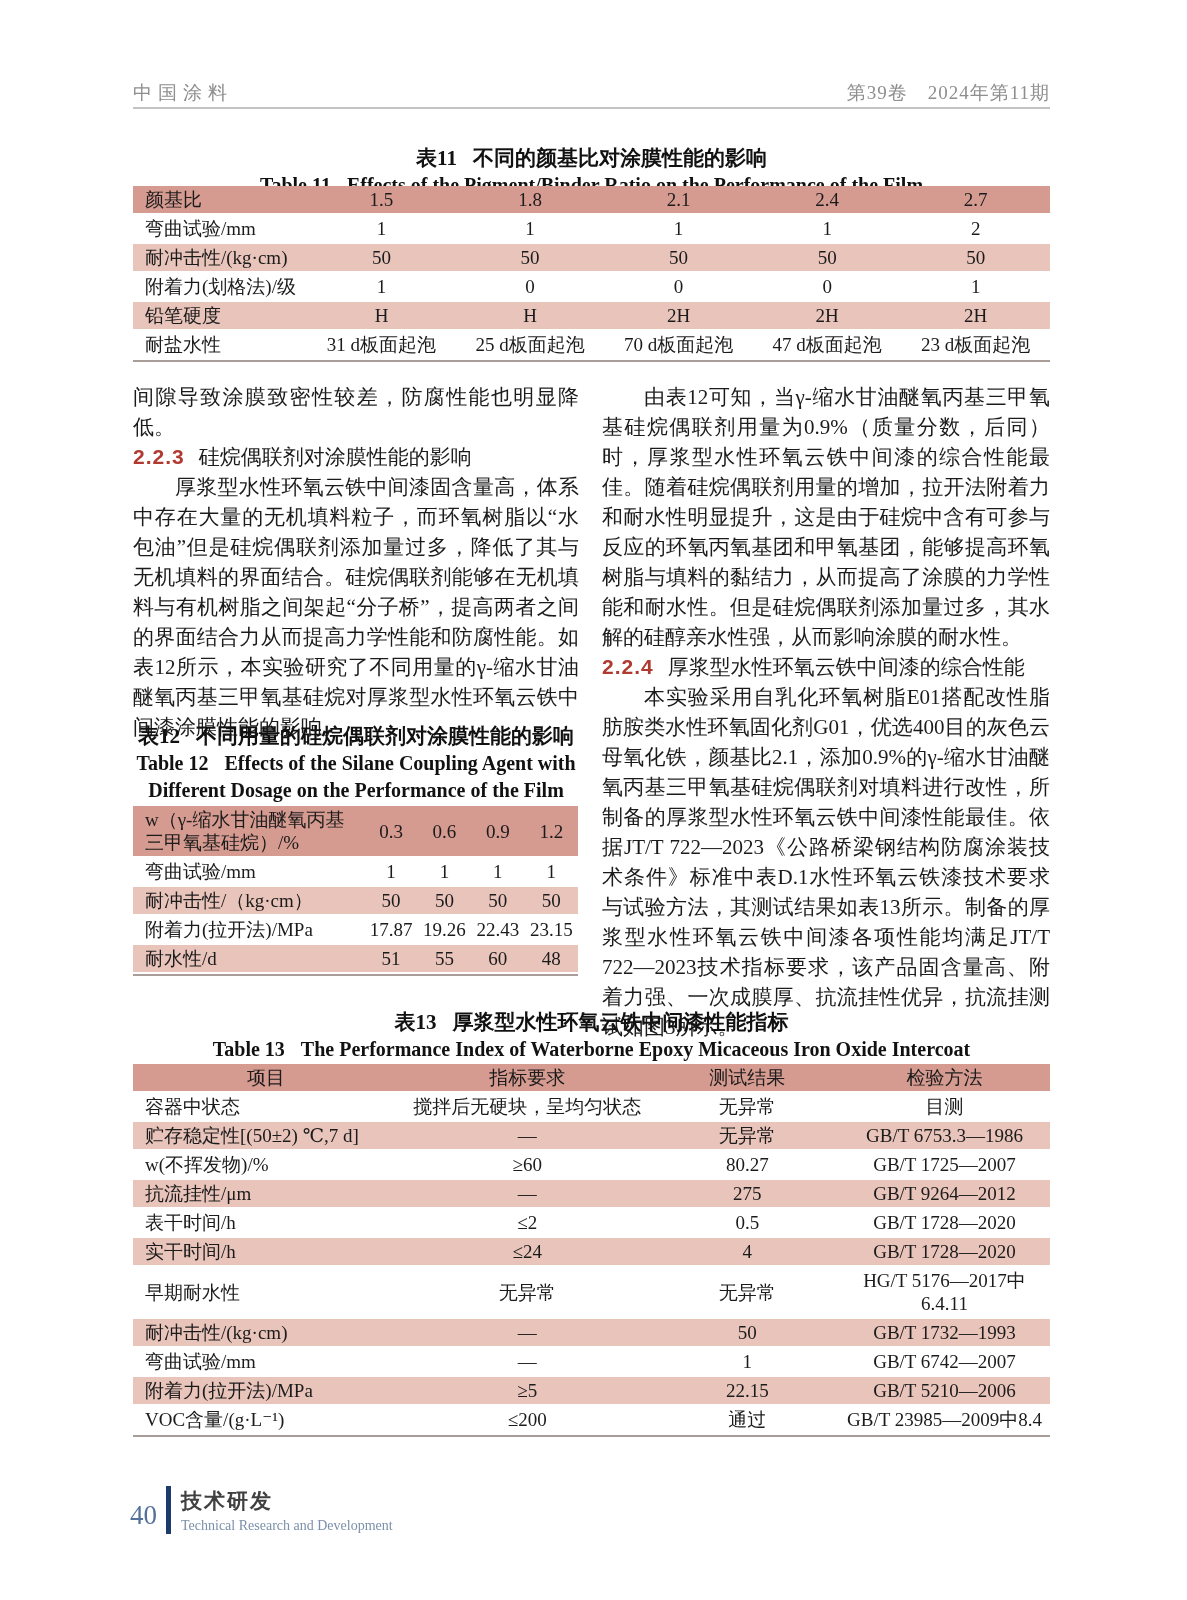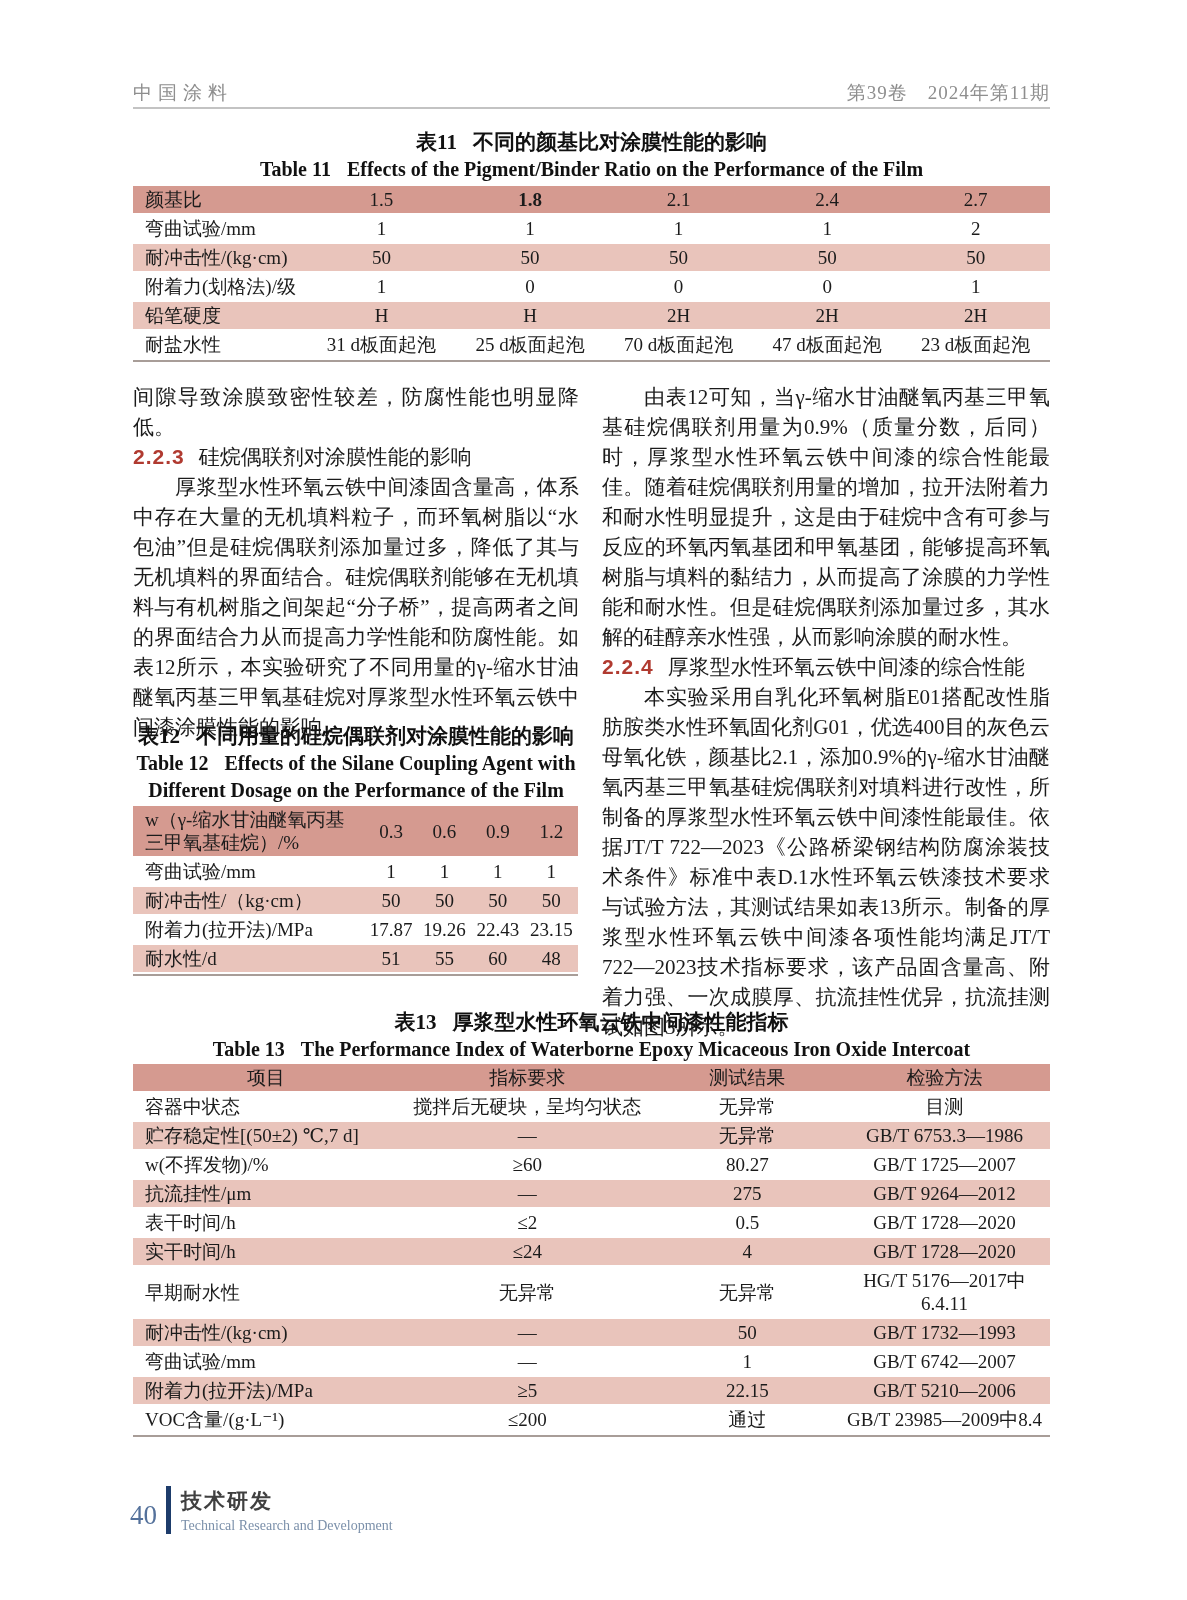--- a/index.html
+++ b/index.html
@@ -48,34 +48,34 @@
 </style>
 </head>
 <body>
 
 <div id="page">
 
   <div class="runhead" id="hdr-journal">中国涂料</div>
   <div class="runhead" id="hdr-issue">第39卷　2024年第11期</div>
   <div id="hdr-rule"></div>
 
-  <div class="tbl-title" style="left:133px; top:128px; width:917px;">
+  <div class="tbl-title" style="left:133px; top:144px; width:917px;">
     <div class="cn">
       <span class="lab">表11</span><span>不同的颜基比对涂膜性能的影响</span>
     </div>
     <div class="en">
       <span class="lab">Table 11</span><span>Effects of the Pigment/Binder Ratio on the Performance of the Film</span>
     </div>
   </div>
 
   <div class="dtable" id="table11" style="left:133px; top:186px; width:917px;">
       <div class="trow row-h">
         <div class="tcell c0" style="width: 19%;">颜基比</div>
         <div class="tcell" style="width: 16.2%;">1.5</div>
-        <div class="tcell" style="width: 16.2%; font-weight: bold;">1.8</div>
+        <div class="tcell" style="width: 16.2%;">1.8</div>
         <div class="tcell" style="width: 16.2%;">2.1</div>
         <div class="tcell" style="width: 16.2%;">2.4</div>
         <div class="tcell" style="width: 16.2%;">2.7</div>
       </div>
       <div class="trow row-w">
         <div class="tcell c0" style="width: 19%;">弯曲试验/mm</div>
         <div class="tcell" style="width: 16.2%;">1</div>
         <div class="tcell" style="width: 16.2%;">1</div>
         <div class="tcell" style="width: 16.2%;">1</div>
         <div class="tcell" style="width: 16.2%;">1</div>

